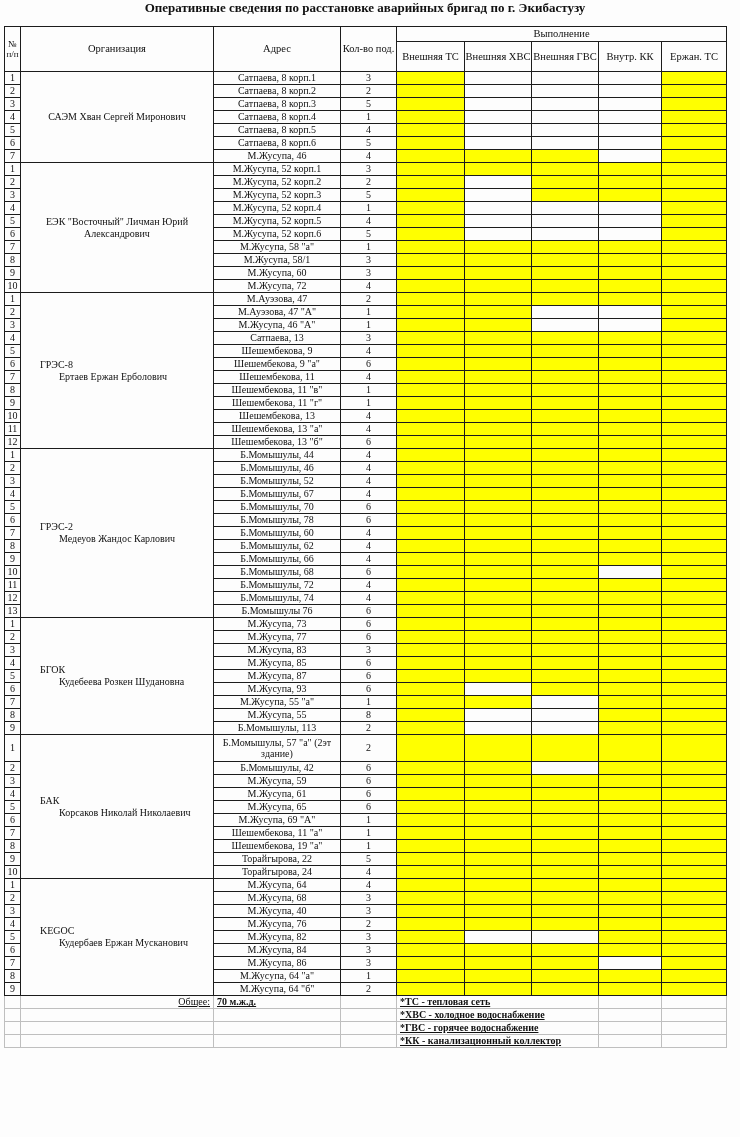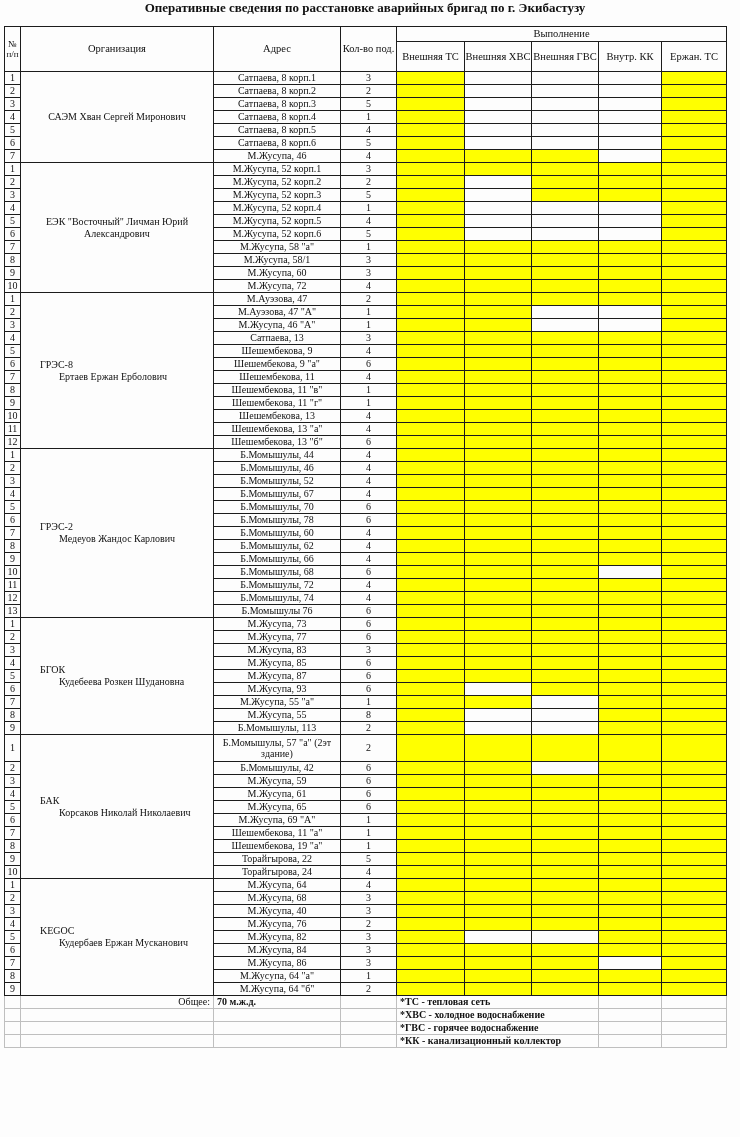--- a/index.html
+++ b/index.html
@@ -31,21 +31,21 @@
   .num-h div{font-size:9px;line-height:10px;}
   tbody tr{height:13px;}
   tbody tr.tall{height:27px;}
   td.address-cell{font-size:10px;}
   td.organization-cell{font-size:10px;}
   td.organization-cell.org-left{text-align:left;}
   td.organization-cell.org-left div{padding-left:19px;line-height:12px;}
   td.organization-cell.org-left div.org-indent{padding-left:38px;}
   tr.footer-row{height:13px;}
   tr.footer-row td{
-    border:1px solid #bfbfbf;font-size:10px;text-align:center;padding:0;
+    border:1px solid #bfbfbf;font-size:10px;text-align:center;padding:0;text-decoration:underline;
   }
   .total-label-cell{text-align:right !important;padding-right:3px !important;}
   .total-value-cell{text-align:left !important;font-weight:bold;padding-left:3px !important;}
   .legend-cell{text-align:left !important;font-weight:bold;padding-left:3px !important;}
 </style>
 </head>
 <body>
 
 <div class="page">
 

